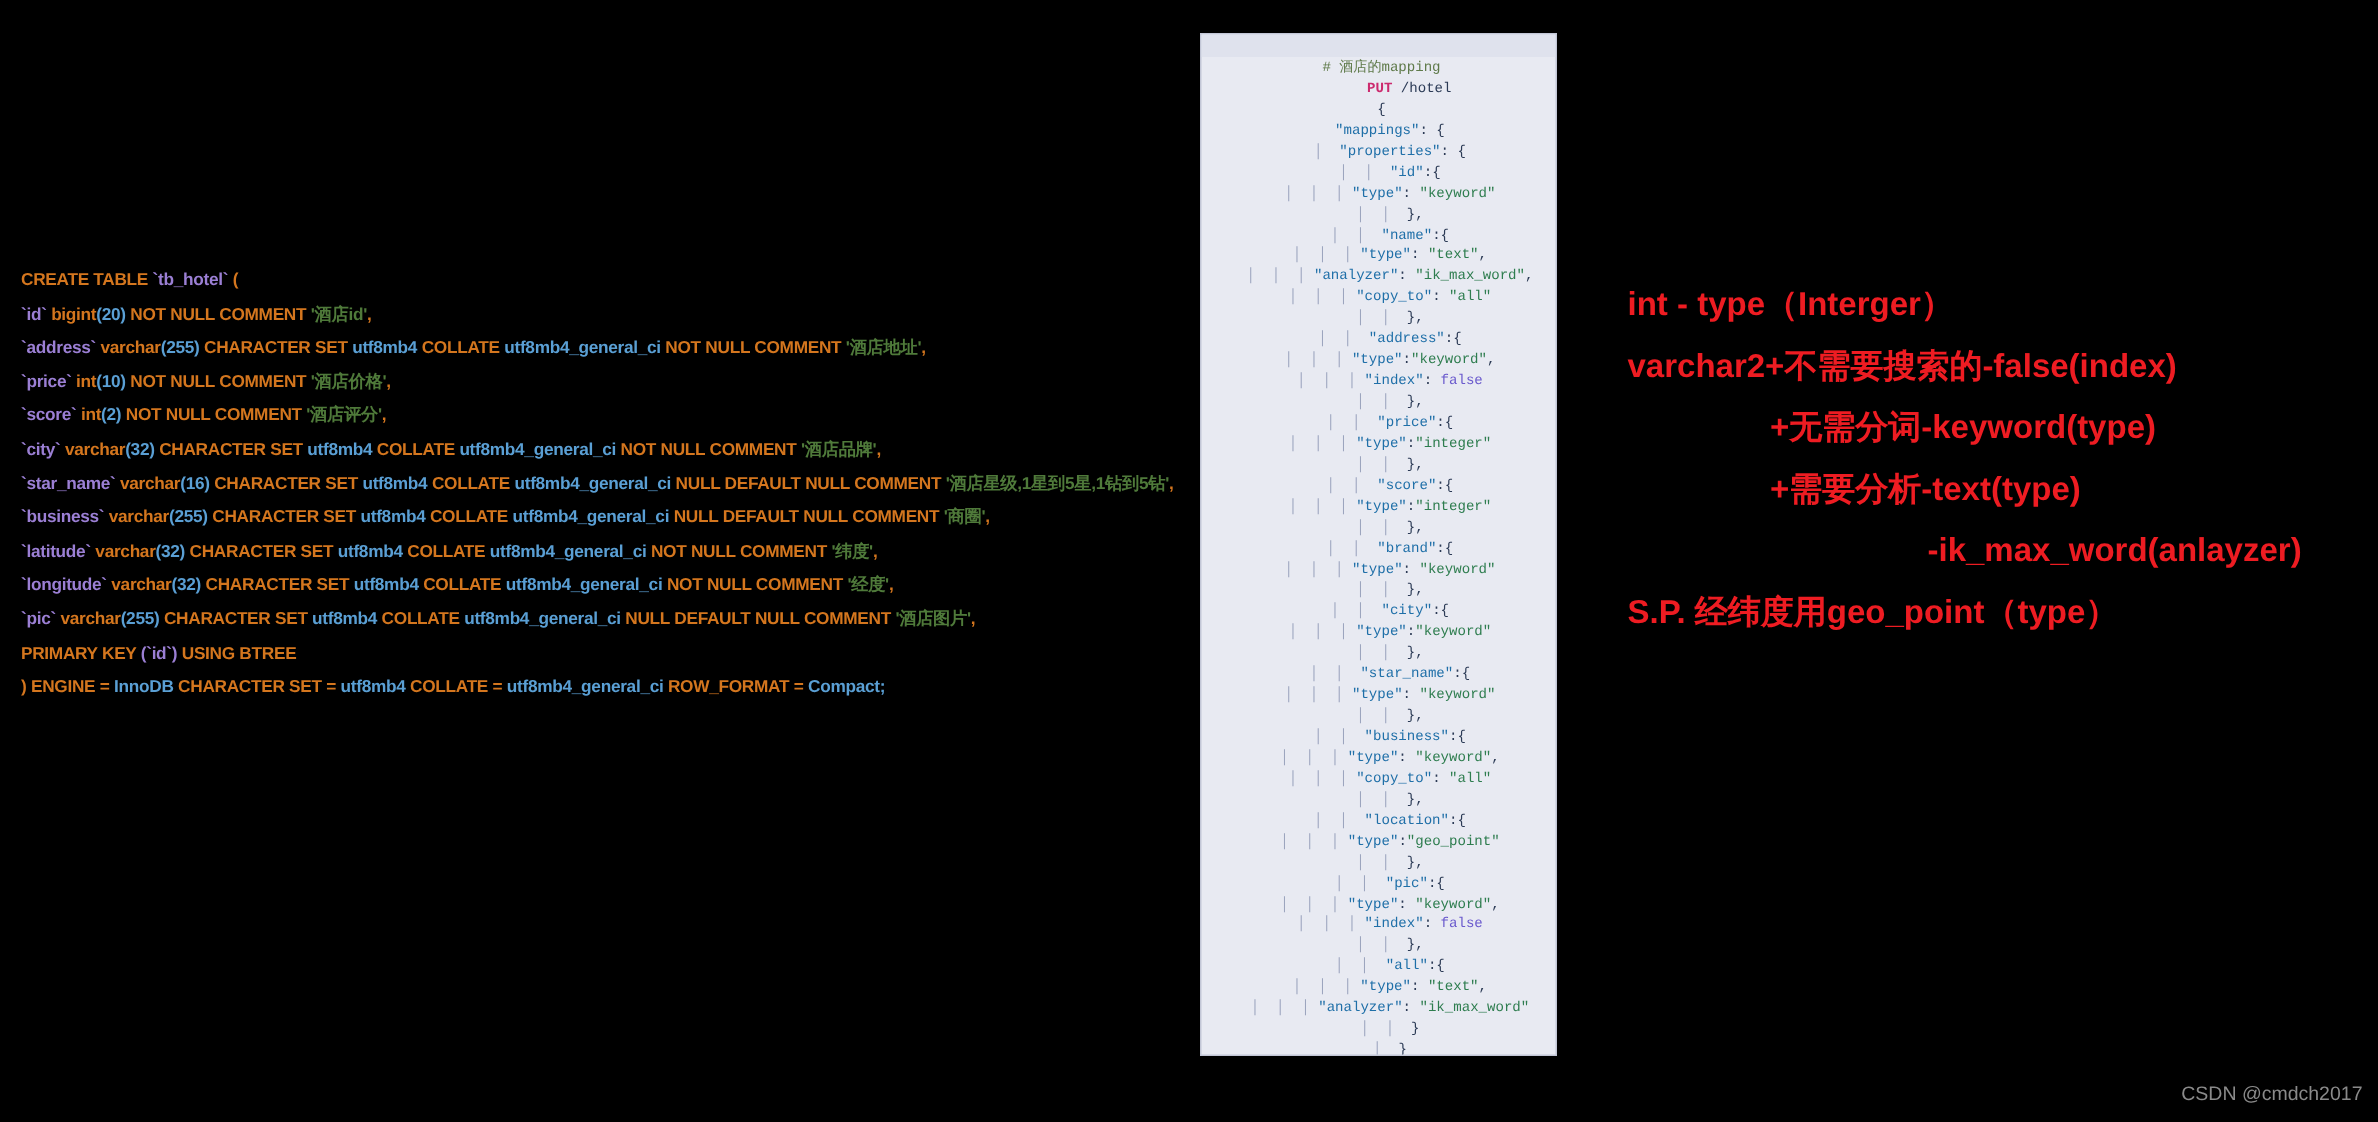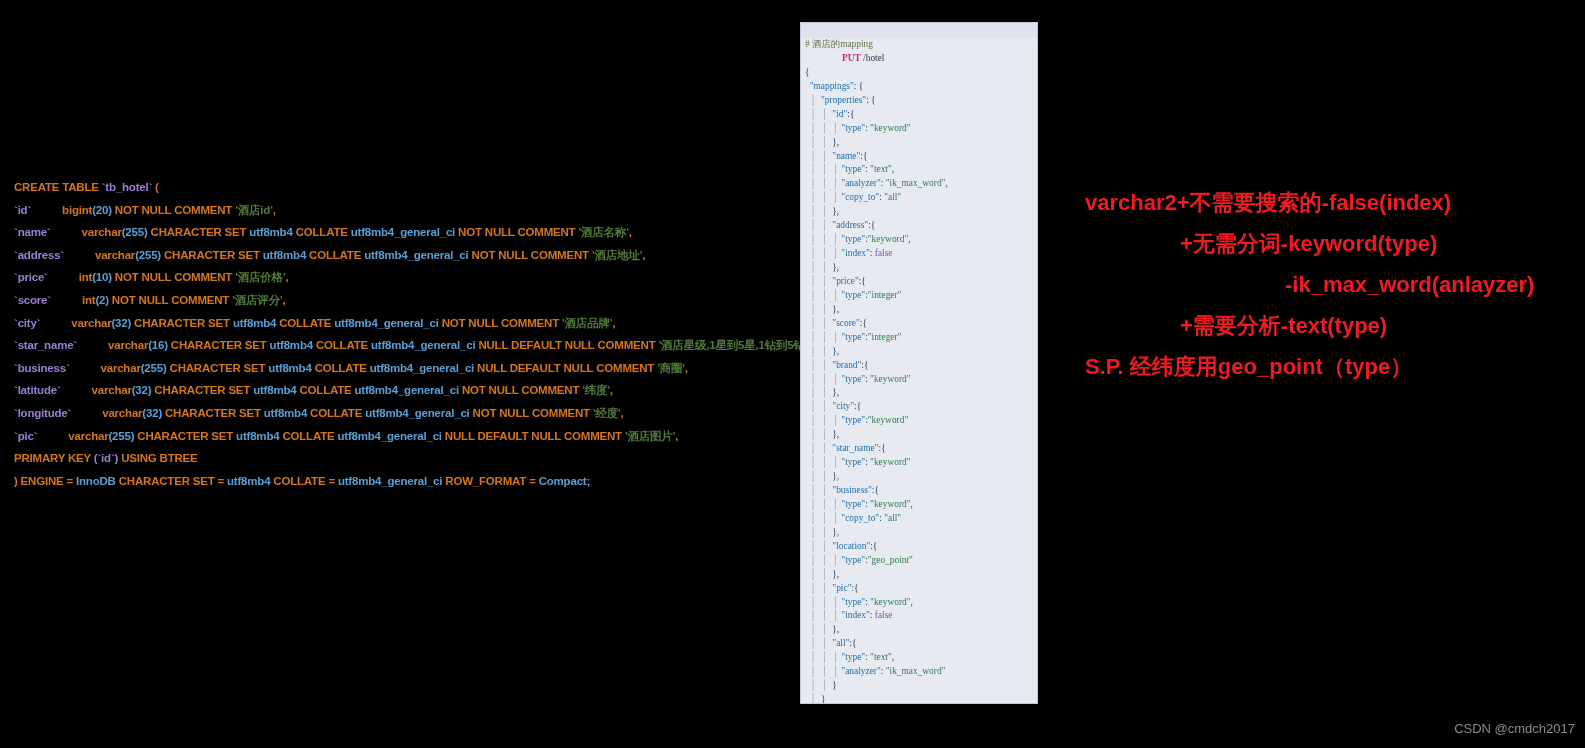--- a/index.html
+++ b/index.html
@@ -29,21 +29,21 @@
     letter-spacing: -0.2px;
     white-space: nowrap;
     color: #d07820;
   }
   #sql-block .sline {
     height: 22.6px;
     white-space: nowrap;
   }
   .kw   { color: #d4761e; }      
   .col  { color: #9b7fd4; }      
-  .typ  { color: #d4761e; margin-left: 28px; }      
+  .typ  { color: #d4761e; }      
   .num  { color: #5a9fd4; }      
   .chs  { color: #4f7a3a; }      
   .ident{ color: #5a9fd4; }      
   .punc { color: #d4761e; }
 
   
   #json-panel {
     position: absolute;
     left: 800px;
     top: 22px;
@@ -54,25 +54,26 @@
     box-sizing: border-box;
     overflow: hidden;
   }
   #json-panel .jheader {
     background: #dfe2ed;
     height: 15px;
   }
   #json-code {
     position: relative;
     padding: 0 0 0 4px;
-    font-family: Liberation Serif, serif;
+    font-family: Liberation Mono, monospace;
     font-size: 9.4px;
     line-height: 13.95px;
     color: #2b3a55;
     white-space: pre;
+    text-align: center;
   }
   #json-code .jline {
     height: 13.95px;
     white-space: pre;
     position: relative;
   }
   .j-comment { color: #5f7a4a; }
   .j-verb    { color: #cc2a6e; font-weight: bold; padding-left: 37px; }
   .j-path    { color: #2b3a55; }
   .j-key     { color: #1f6fa8; }
@@ -108,40 +109,40 @@
     font-family: "Liberation Sans", "DejaVu Sans", sans-serif;
     text-align: right;
   }
 </style>
 </head>
 <body>
 
 <div id="sql-block">
     <div class="sline"><span class="kw">CREATE TABLE </span><span class="col">`tb_hotel`</span><span class="punc">  (</span></div>
     <div class="sline"><span class="col">  `id`</span><span class="typ"> bigint</span><span class="num">(20)</span><span class="kw"> NOT NULL COMMENT </span><span class="chs">'酒店id'</span><span class="punc">,</span></div>
-    <div class="sline"><span class="col">  `name`</span><span class="typ"> varchar</span><span class="num">(255)</span><span class="kw"> CHARACTER SET </span><span class="ident">utf8mb4</span><span class="kw"> COLLATE </span><span class="ident">utf8mb4_general_ci</span><span class="kw"> NOT NULL COMMENT </span><span class="chs">'酒店名称'</span><span class="punc">,</span></div>
     <div class="sline"><span class="col">  `address`</span><span class="typ"> varchar</span><span class="num">(255)</span><span class="kw"> CHARACTER SET </span><span class="ident">utf8mb4</span><span class="kw"> COLLATE </span><span class="ident">utf8mb4_general_ci</span><span class="kw"> NOT NULL COMMENT </span><span class="chs">'酒店地址'</span><span class="punc">,</span></div>
     <div class="sline"><span class="col">  `price`</span><span class="typ"> int</span><span class="num">(10)</span><span class="kw"> NOT NULL COMMENT </span><span class="chs">'酒店价格'</span><span class="punc">,</span></div>
     <div class="sline"><span class="col">  `score`</span><span class="typ"> int</span><span class="num">(2)</span><span class="kw"> NOT NULL COMMENT </span><span class="chs">'酒店评分'</span><span class="punc">,</span></div>
     <div class="sline"><span class="col">  `city`</span><span class="typ"> varchar</span><span class="num">(32)</span><span class="kw"> CHARACTER SET </span><span class="ident">utf8mb4</span><span class="kw"> COLLATE </span><span class="ident">utf8mb4_general_ci</span><span class="kw"> NOT NULL COMMENT </span><span class="chs">'酒店品牌'</span><span class="punc">,</span></div>
     <div class="sline"><span class="col">  `star_name`</span><span class="typ"> varchar</span><span class="num">(16)</span><span class="kw"> CHARACTER SET </span><span class="ident">utf8mb4</span><span class="kw"> COLLATE </span><span class="ident">utf8mb4_general_ci</span><span class="kw"> NULL DEFAULT NULL COMMENT </span><span class="chs">'酒店星级,1星到5星,1钻到5钻'</span><span class="punc">,</span></div>
     <div class="sline"><span class="col">  `business`</span><span class="typ"> varchar</span><span class="num">(255)</span><span class="kw"> CHARACTER SET </span><span class="ident">utf8mb4</span><span class="kw"> COLLATE </span><span class="ident">utf8mb4_general_ci</span><span class="kw"> NULL DEFAULT NULL COMMENT </span><span class="chs">'商圈'</span><span class="punc">,</span></div>
     <div class="sline"><span class="col">  `latitude`</span><span class="typ"> varchar</span><span class="num">(32)</span><span class="kw"> CHARACTER SET </span><span class="ident">utf8mb4</span><span class="kw"> COLLATE </span><span class="ident">utf8mb4_general_ci</span><span class="kw"> NOT NULL COMMENT </span><span class="chs">'纬度'</span><span class="punc">,</span></div>
     <div class="sline"><span class="col">  `longitude`</span><span class="typ"> varchar</span><span class="num">(32)</span><span class="kw"> CHARACTER SET </span><span class="ident">utf8mb4</span><span class="kw"> COLLATE </span><span class="ident">utf8mb4_general_ci</span><span class="kw"> NOT NULL COMMENT </span><span class="chs">'经度'</span><span class="punc">,</span></div>
     <div class="sline"><span class="col">  `pic`</span><span class="typ"> varchar</span><span class="num">(255)</span><span class="kw"> CHARACTER SET </span><span class="ident">utf8mb4</span><span class="kw"> COLLATE </span><span class="ident">utf8mb4_general_ci</span><span class="kw"> NULL DEFAULT NULL COMMENT </span><span class="chs">'酒店图片'</span><span class="punc">,</span></div>
     <div class="sline"><span class="kw">  PRIMARY KEY </span><span class="col">(`id`)</span><span class="kw"> USING BTREE</span></div>
     <div class="sline"><span class="kw">) ENGINE = </span><span class="ident">InnoDB</span><span class="kw"> CHARACTER SET = </span><span class="ident">utf8mb4</span><span class="kw"> COLLATE = </span><span class="ident">utf8mb4_general_ci</span><span class="kw"> ROW_FORMAT = </span><span class="ident">Compact;</span></div>
   </div>
 
 <div id="json-panel">
   <div class="jheader"></div>
   <div id="json-code"><div class="jline"><span class="j-comment"># 酒店的mapping</span></div><div class="jline"><span class="j-verb">PUT</span><span class="j-path"> /hotel</span></div><div class="jline"><span class="j-punc">{</span></div><div class="jline"><span class="j-punc">  </span><span class="j-key">"mappings"</span><span class="j-punc">: {</span></div><div class="jline"><span class="j-guide">  │  </span><span class="j-key">"properties"</span><span class="j-punc">: {</span></div><div class="jline"><span class="j-guide">  │  │  </span><span class="j-key">"id"</span><span class="j-punc">:{</span></div><div class="jline"><span class="j-guide">  │  │  │ </span><span class="j-key">"type"</span><span class="j-punc">: </span><span class="j-str">"keyword"</span></div><div class="jline"><span class="j-guide">  │  │  </span><span class="j-punc">},</span></div><div class="jline"><span class="j-guide">  │  │  </span><span class="j-key">"name"</span><span class="j-punc">:{</span></div><div class="jline"><span class="j-guide">  │  │  │ </span><span class="j-key">"type"</span><span class="j-punc">: </span><span class="j-str">"text"</span><span class="j-punc">,</span></div><div class="jline"><span class="j-guide">  │  │  │ </span><span class="j-key">"analyzer"</span><span class="j-punc">: </span><span class="j-str">"ik_max_word"</span><span class="j-punc">,</span></div><div class="jline"><span class="j-guide">  │  │  │ </span><span class="j-key">"copy_to"</span><span class="j-punc">: </span><span class="j-str">"all"</span></div><div class="jline"><span class="j-guide">  │  │  </span><span class="j-punc">},</span></div><div class="jline"><span class="j-guide">  │  │  </span><span class="j-key">"address"</span><span class="j-punc">:{</span></div><div class="jline"><span class="j-guide">  │  │  │ </span><span class="j-key">"type"</span><span class="j-punc">:</span><span class="j-str">"keyword"</span><span class="j-punc">,</span></div><div class="jline"><span class="j-guide">  │  │  │ </span><span class="j-key">"index"</span><span class="j-punc">: </span><span class="j-bool">false</span></div><div class="jline"><span class="j-guide">  │  │  </span><span class="j-punc">},</span></div><div class="jline"><span class="j-guide">  │  │  </span><span class="j-key">"price"</span><span class="j-punc">:{</span></div><div class="jline"><span class="j-guide">  │  │  │ </span><span class="j-key">"type"</span><span class="j-punc">:</span><span class="j-str">"integer"</span></div><div class="jline"><span class="j-guide">  │  │  </span><span class="j-punc">},</span></div><div class="jline"><span class="j-guide">  │  │  </span><span class="j-key">"score"</span><span class="j-punc">:{</span></div><div class="jline"><span class="j-guide">  │  │  │ </span><span class="j-key">"type"</span><span class="j-punc">:</span><span class="j-str">"integer"</span></div><div class="jline"><span class="j-guide">  │  │  </span><span class="j-punc">},</span></div><div class="jline"><span class="j-guide">  │  │  </span><span class="j-key">"brand"</span><span class="j-punc">:{</span></div><div class="jline"><span class="j-guide">  │  │  │ </span><span class="j-key">"type"</span><span class="j-punc">: </span><span class="j-str">"keyword"</span></div><div class="jline"><span class="j-guide">  │  │  </span><span class="j-punc">},</span></div><div class="jline"><span class="j-guide">  │  │  </span><span class="j-key">"city"</span><span class="j-punc">:{</span></div><div class="jline"><span class="j-guide">  │  │  │ </span><span class="j-key">"type"</span><span class="j-punc">:</span><span class="j-str">"keyword"</span></div><div class="jline"><span class="j-guide">  │  │  </span><span class="j-punc">},</span></div><div class="jline"><span class="j-guide">  │  │  </span><span class="j-key">"star_name"</span><span class="j-punc">:{</span></div><div class="jline"><span class="j-guide">  │  │  │ </span><span class="j-key">"type"</span><span class="j-punc">: </span><span class="j-str">"keyword"</span></div><div class="jline"><span class="j-guide">  │  │  </span><span class="j-punc">},</span></div><div class="jline"><span class="j-guide">  │  │  </span><span class="j-key">"business"</span><span class="j-punc">:{</span></div><div class="jline"><span class="j-guide">  │  │  │ </span><span class="j-key">"type"</span><span class="j-punc">: </span><span class="j-str">"keyword"</span><span class="j-punc">,</span></div><div class="jline"><span class="j-guide">  │  │  │ </span><span class="j-key">"copy_to"</span><span class="j-punc">: </span><span class="j-str">"all"</span></div><div class="jline"><span class="j-guide">  │  │  </span><span class="j-punc">},</span></div><div class="jline"><span class="j-guide">  │  │  </span><span class="j-key">"location"</span><span class="j-punc">:{</span></div><div class="jline"><span class="j-guide">  │  │  │ </span><span class="j-key">"type"</span><span class="j-punc">:</span><span class="j-str">"geo_point"</span></div><div class="jline"><span class="j-guide">  │  │  </span><span class="j-punc">},</span></div><div class="jline"><span class="j-guide">  │  │  </span><span class="j-key">"pic"</span><span class="j-punc">:{</span></div><div class="jline"><span class="j-guide">  │  │  │ </span><span class="j-key">"type"</span><span class="j-punc">: </span><span class="j-str">"keyword"</span><span class="j-punc">,</span></div><div class="jline"><span class="j-guide">  │  │  │ </span><span class="j-key">"index"</span><span class="j-punc">: </span><span class="j-bool">false</span></div><div class="jline"><span class="j-guide">  │  │  </span><span class="j-punc">},</span></div><div class="jline"><span class="j-guide">  │  │  </span><span class="j-key">"all"</span><span class="j-punc">:{</span></div><div class="jline"><span class="j-guide">  │  │  │ </span><span class="j-key">"type"</span><span class="j-punc">: </span><span class="j-str">"text"</span><span class="j-punc">,</span></div><div class="jline"><span class="j-guide">  │  │  │ </span><span class="j-key">"analyzer"</span><span class="j-punc">: </span><span class="j-str">"ik_max_word"</span></div><div class="jline"><span class="j-guide">  │  │  </span><span class="j-punc">}</span></div><div class="jline"><span class="j-guide">  │  </span><span class="j-punc">}</span></div></div>
 </div>
 
 <div id="notes">
+<div class="nline">int - type（Interger）</div>
     <div class="nline">varchar2+不需要搜索的-false(index)</div>
     <div class="nline i1">+无需分词-keyword(type)</div>
+    <div class="nline i1">+需要分析-text(type)</div>
     <div class="nline i2">-ik_max_word(anlayzer)</div>
-    <div class="nline i1">+需要分析-text(type)</div>
     <div class="nline">S.P. 经纬度用geo_point（type）</div>
   </div>
 
 <div id="watermark">CSDN @cmdch2017</div>
 
 </body></html>

